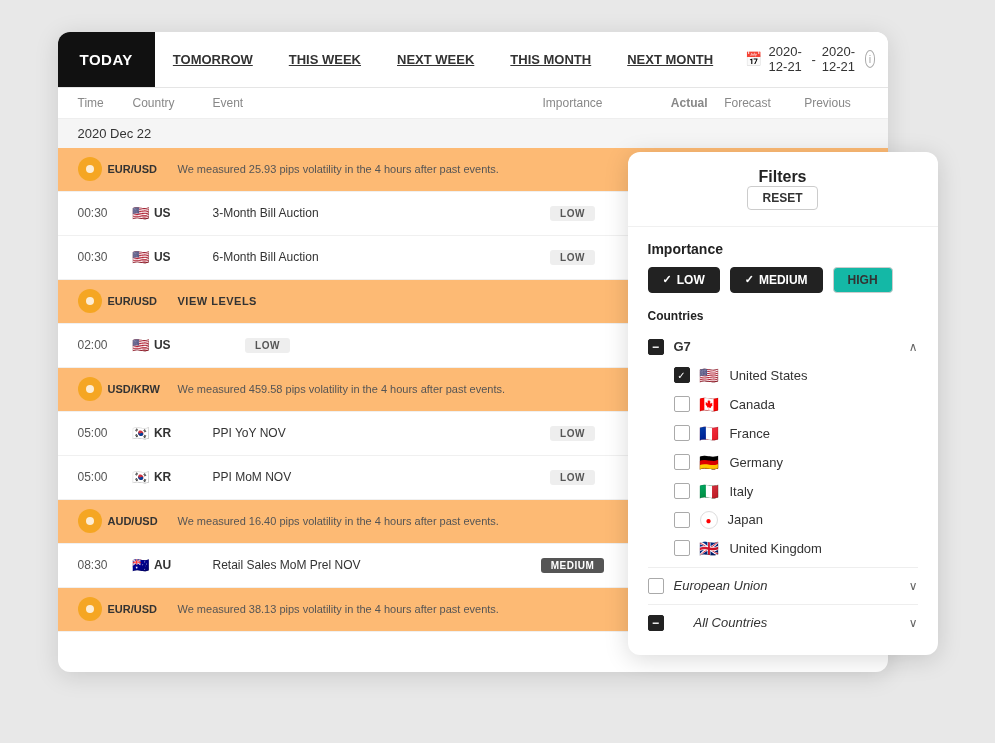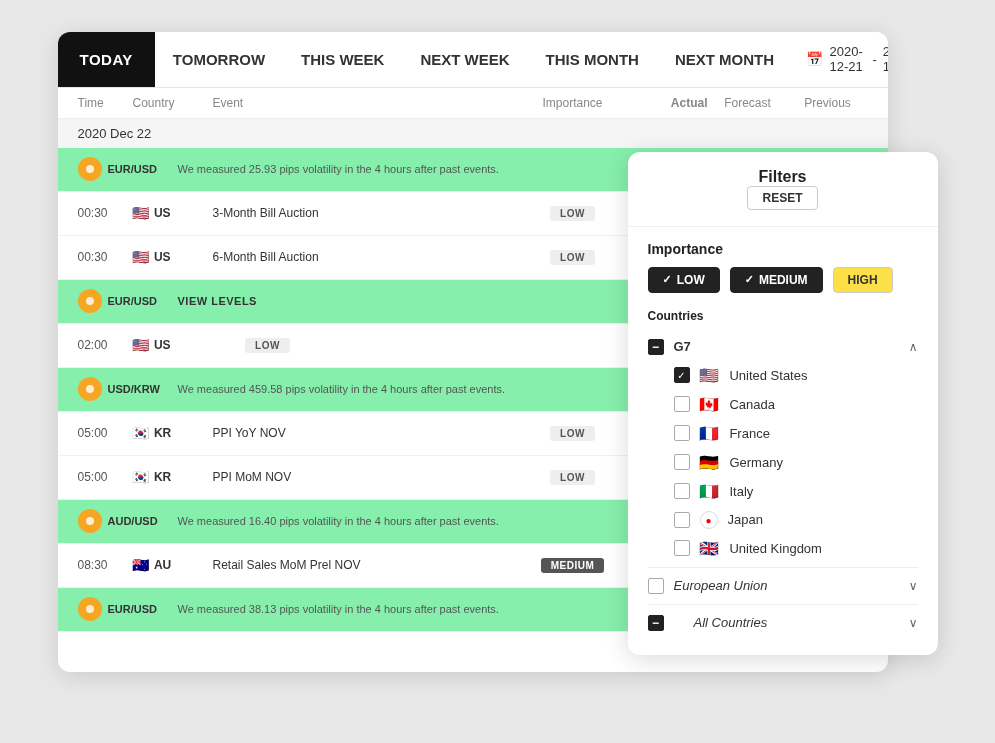--- a/index.html
+++ b/index.html
@@ -52,25 +52,26 @@
       display: flex;
       align-items: center;
       letter-spacing: 0.5px;
     }
 
     .nav-item {
       padding: 0 18px;
       height: 100%;
       display: flex;
       align-items: center;
-      font-size: 15px;
+      font-size: 13px;
       font-weight: 600;
       color: #333;
       cursor: pointer;
       white-space: nowrap;
+      text-decoration: underline;
     }
 
     .nav-spacer { flex: 1; }
 
     .date-range {
       display: flex;
       align-items: center;
       gap: 6px;
       padding: 0 14px;
       font-size: 13px;
@@ -141,21 +142,21 @@
     .cell-time { width: 55px; font-size: 12px; color: #555; }
     .cell-country { width: 80px; display: flex; align-items: center; gap: 4px; font-size: 12px; color: #333; font-weight: 600; }
     .cell-event { flex: 1; font-size: 12px; color: #333; }
     .cell-importance { width: 110px; display: flex; justify-content: center; }
     .cell-actual { width: 80px; text-align: center; font-size: 12px; color: #333; }
     .cell-forecast { width: 80px; text-align: center; font-size: 12px; color: #333; }
     .cell-previous { width: 80px; text-align: center; font-size: 12px; color: #333; }
 
     
     .event-row.pair-row {
-      background: #86efac;
+      background: #fdba74;
     }
 
     .pair-icon {
       width: 24px;
       height: 24px;
       border-radius: 50%;
       background: #f5a623;
       display: flex;
       align-items: center;
       justify-content: center;
@@ -269,21 +270,21 @@
     .imp-btn {
       display: flex;
       align-items: center;
       gap: 5px;
       border: 1.5px solid #ccc;
       border-radius: 4px;
       padding: 5px 14px;
       font-size: 12px;
       font-weight: 700;
       cursor: pointer;
-      background: #fde047;
+      background: #14b8a6;
       color: #333;
     }
 
     .imp-btn.active {
       background: #222;
       color: #fff;
       border-color: #222;
     }
 
     .imp-btn .check { font-size: 11px; }

